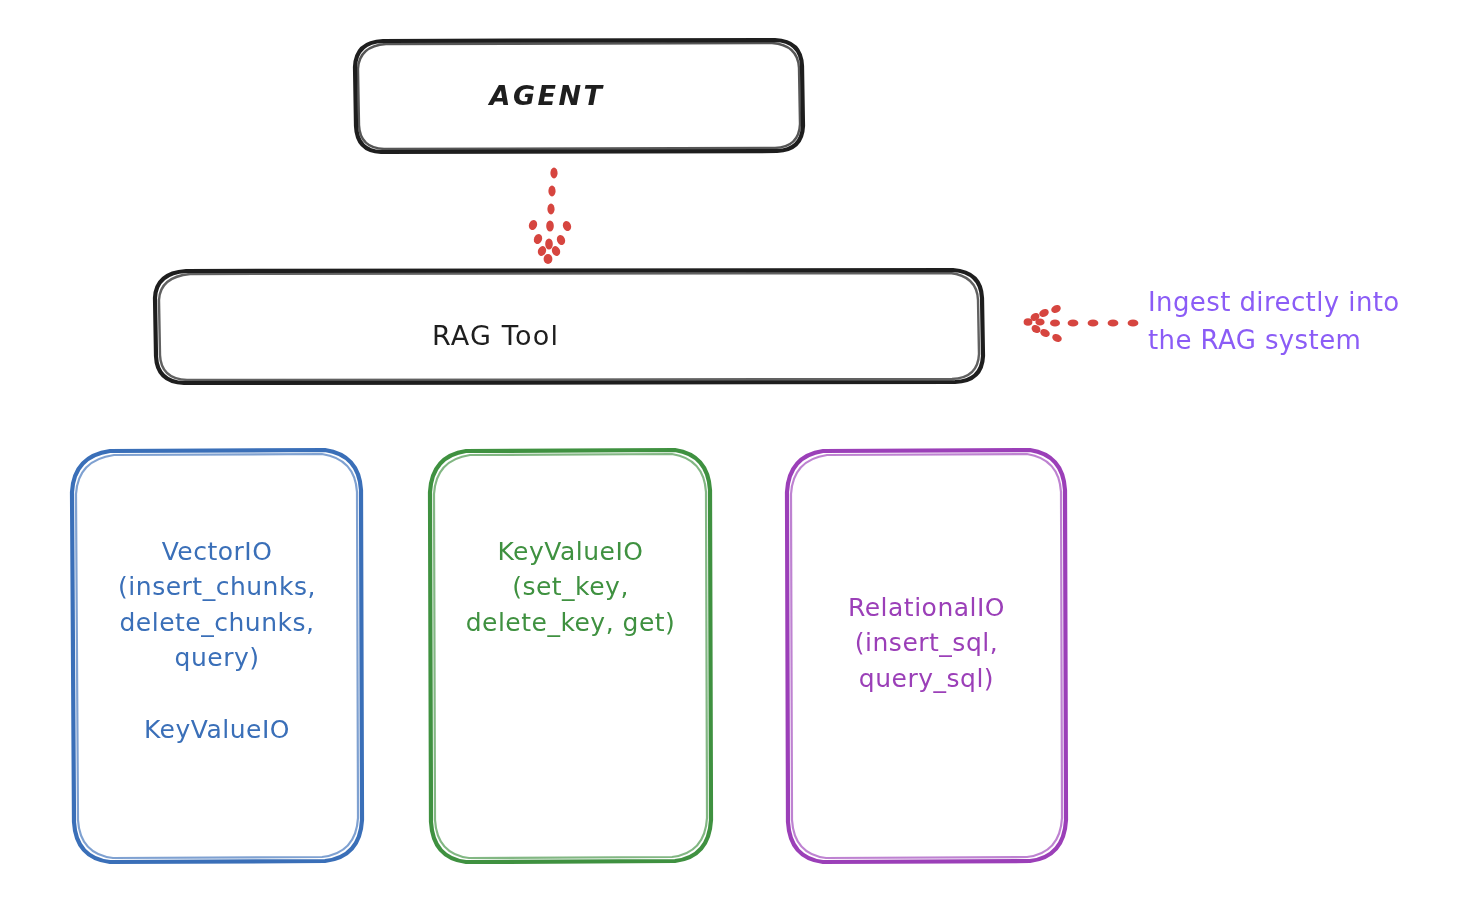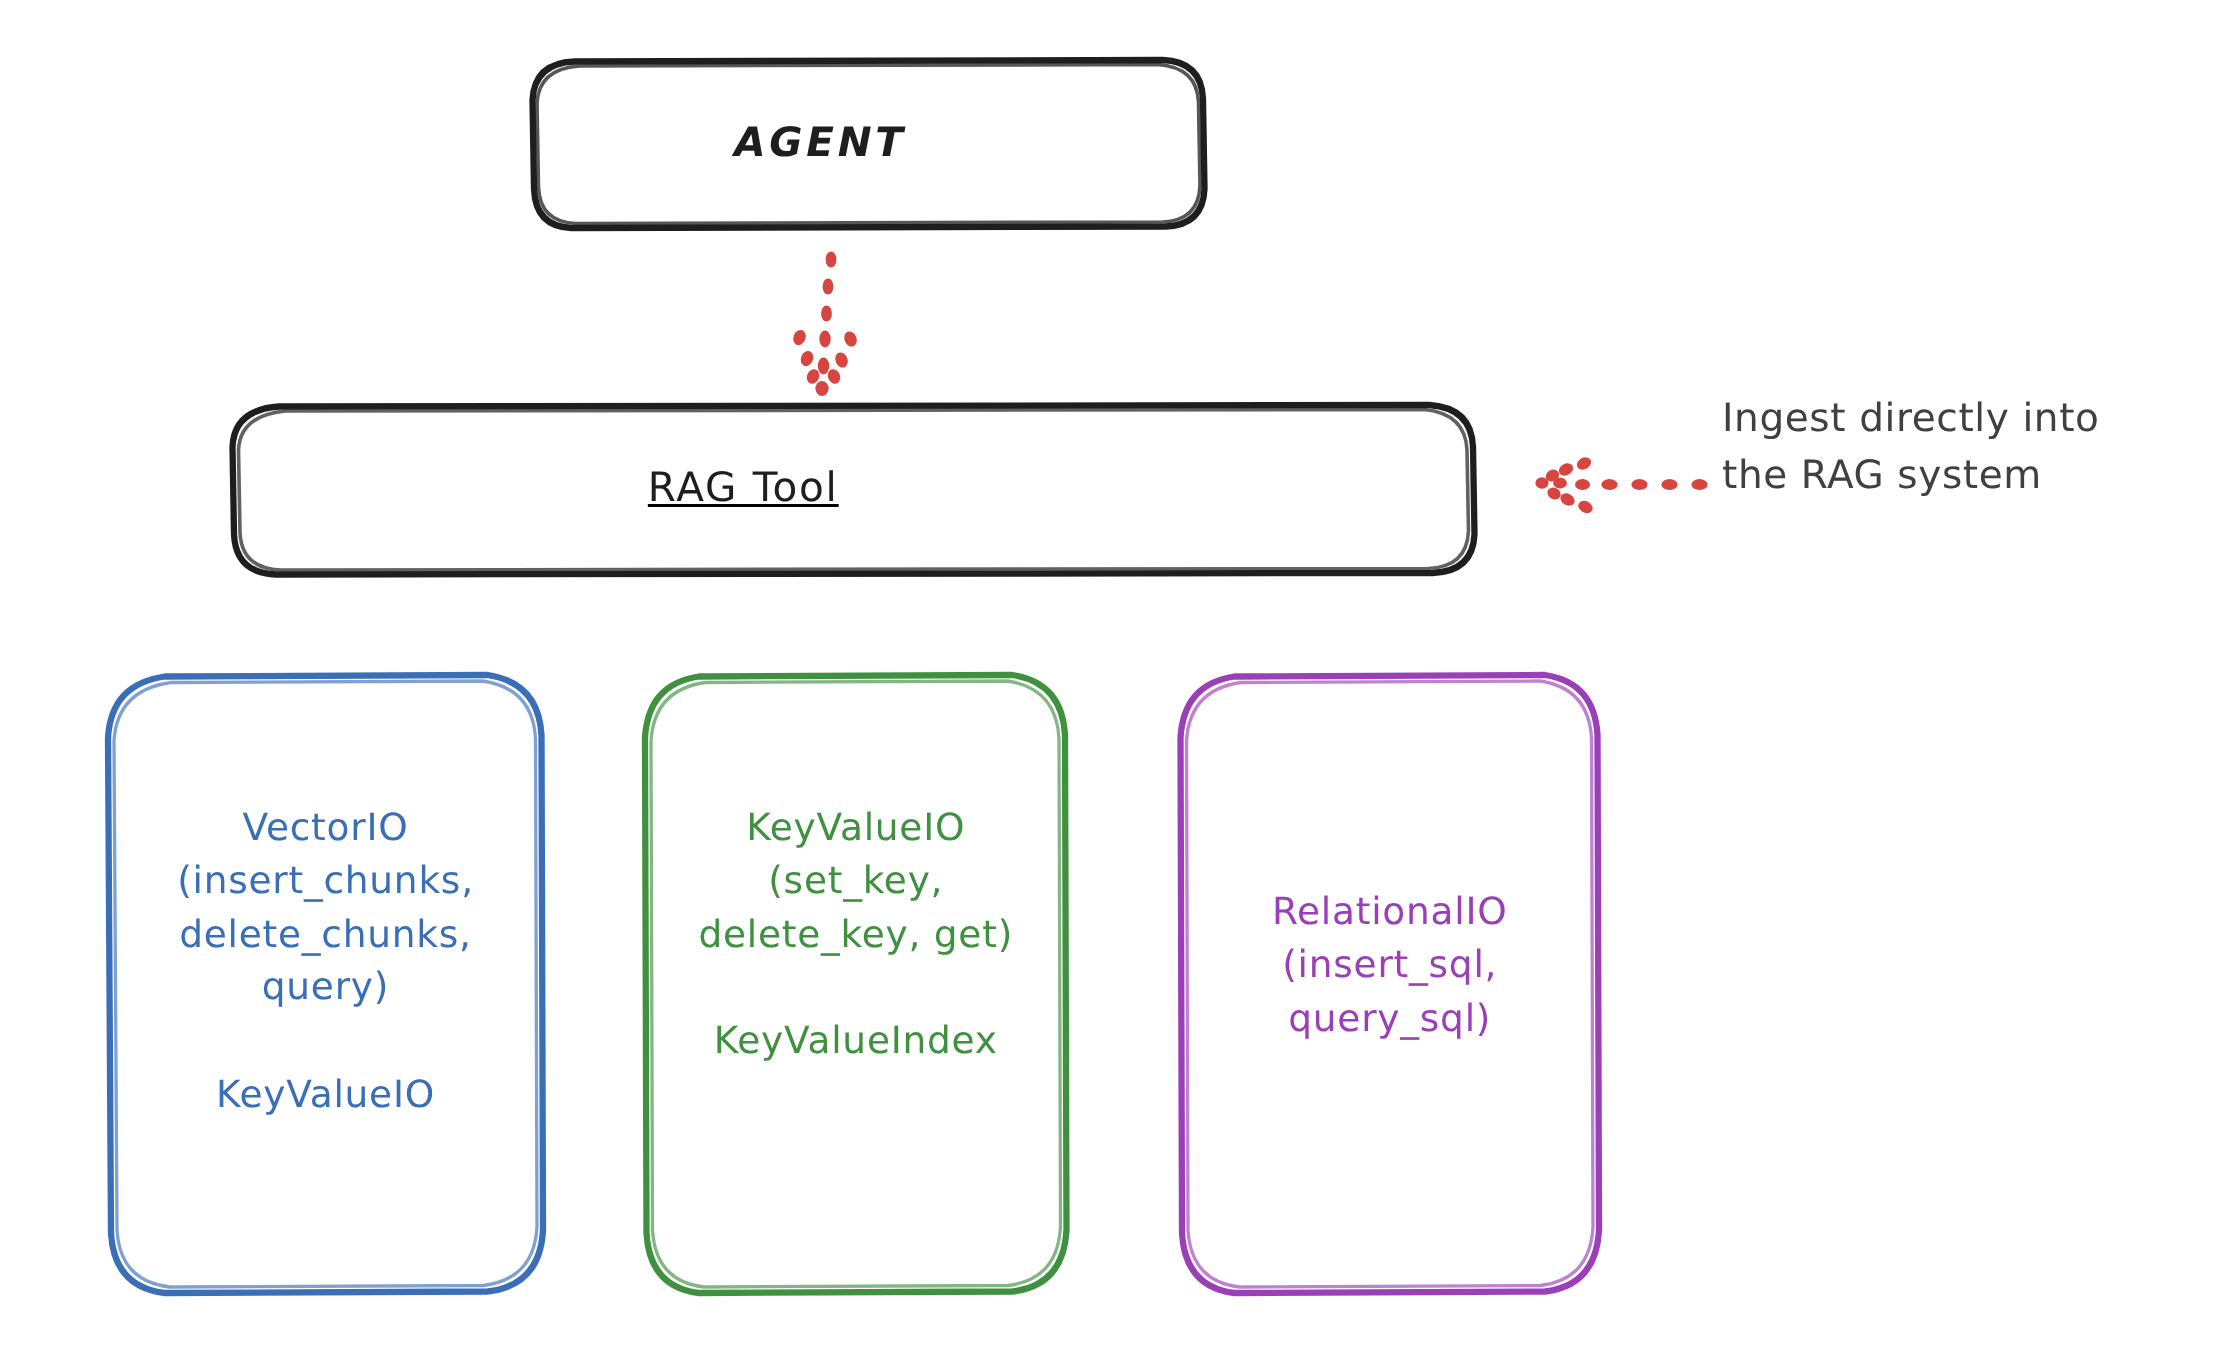--- a/index.html
+++ b/index.html
@@ -50,24 +50,23 @@
     font-family: "DejaVu Sans", sans-serif;
     font-style: italic;
     font-weight: 700;
     font-size: 27px;
     letter-spacing: 2.5px;
     color: #1e1e1e;
   }
 
   #ragtool-box {
     left: 155px;
-    top: 270px;
+    top: 280px;
     width: 681px;
     height: 113px;
-    text-decoration: underline;
   }
   #ragtool-box .node-label {
     font-family: "DejaVu Sans", sans-serif;
     font-size: 27px;
     font-weight: 400;
     letter-spacing: 1.2px;
     color: #1e1e1e;
   }
 
   
@@ -94,23 +93,23 @@
 
   .io-sub {
     display: block;
     margin-top: 1.45em;
   }
 
   
   #annotation {
     position: absolute;
     left: 1148px;
-    top: 261px;
+    top: 284px;
     width: 330px;
-    color: #404040;
+    color: #8b5cf6;
     font-family: "DejaVu Sans", sans-serif;
     font-size: 26px;
     font-weight: 500;
     line-height: 1.45;
     letter-spacing: 0.4px;
     text-align: left;
     white-space: pre-line;
     user-select: none;
   }
 
@@ -198,21 +197,20 @@
 query)</span>
     <span class="io-sub">KeyValueIO</span>
   </div>
 </div>
 
 <div class="node io-box" id="keyvalue-box">
   <div class="node-label">
     <span>KeyValueIO
 (set_key,
 delete_key, get)</span>
-    <span class="io-sub">KeyValueIndex</span>
   </div>
 </div>
 
 <div class="node io-box" id="relational-box">
   <div class="node-label">
     <span>RelationalIO
 (insert_sql,
 query_sql)</span>
   </div>
 </div>

